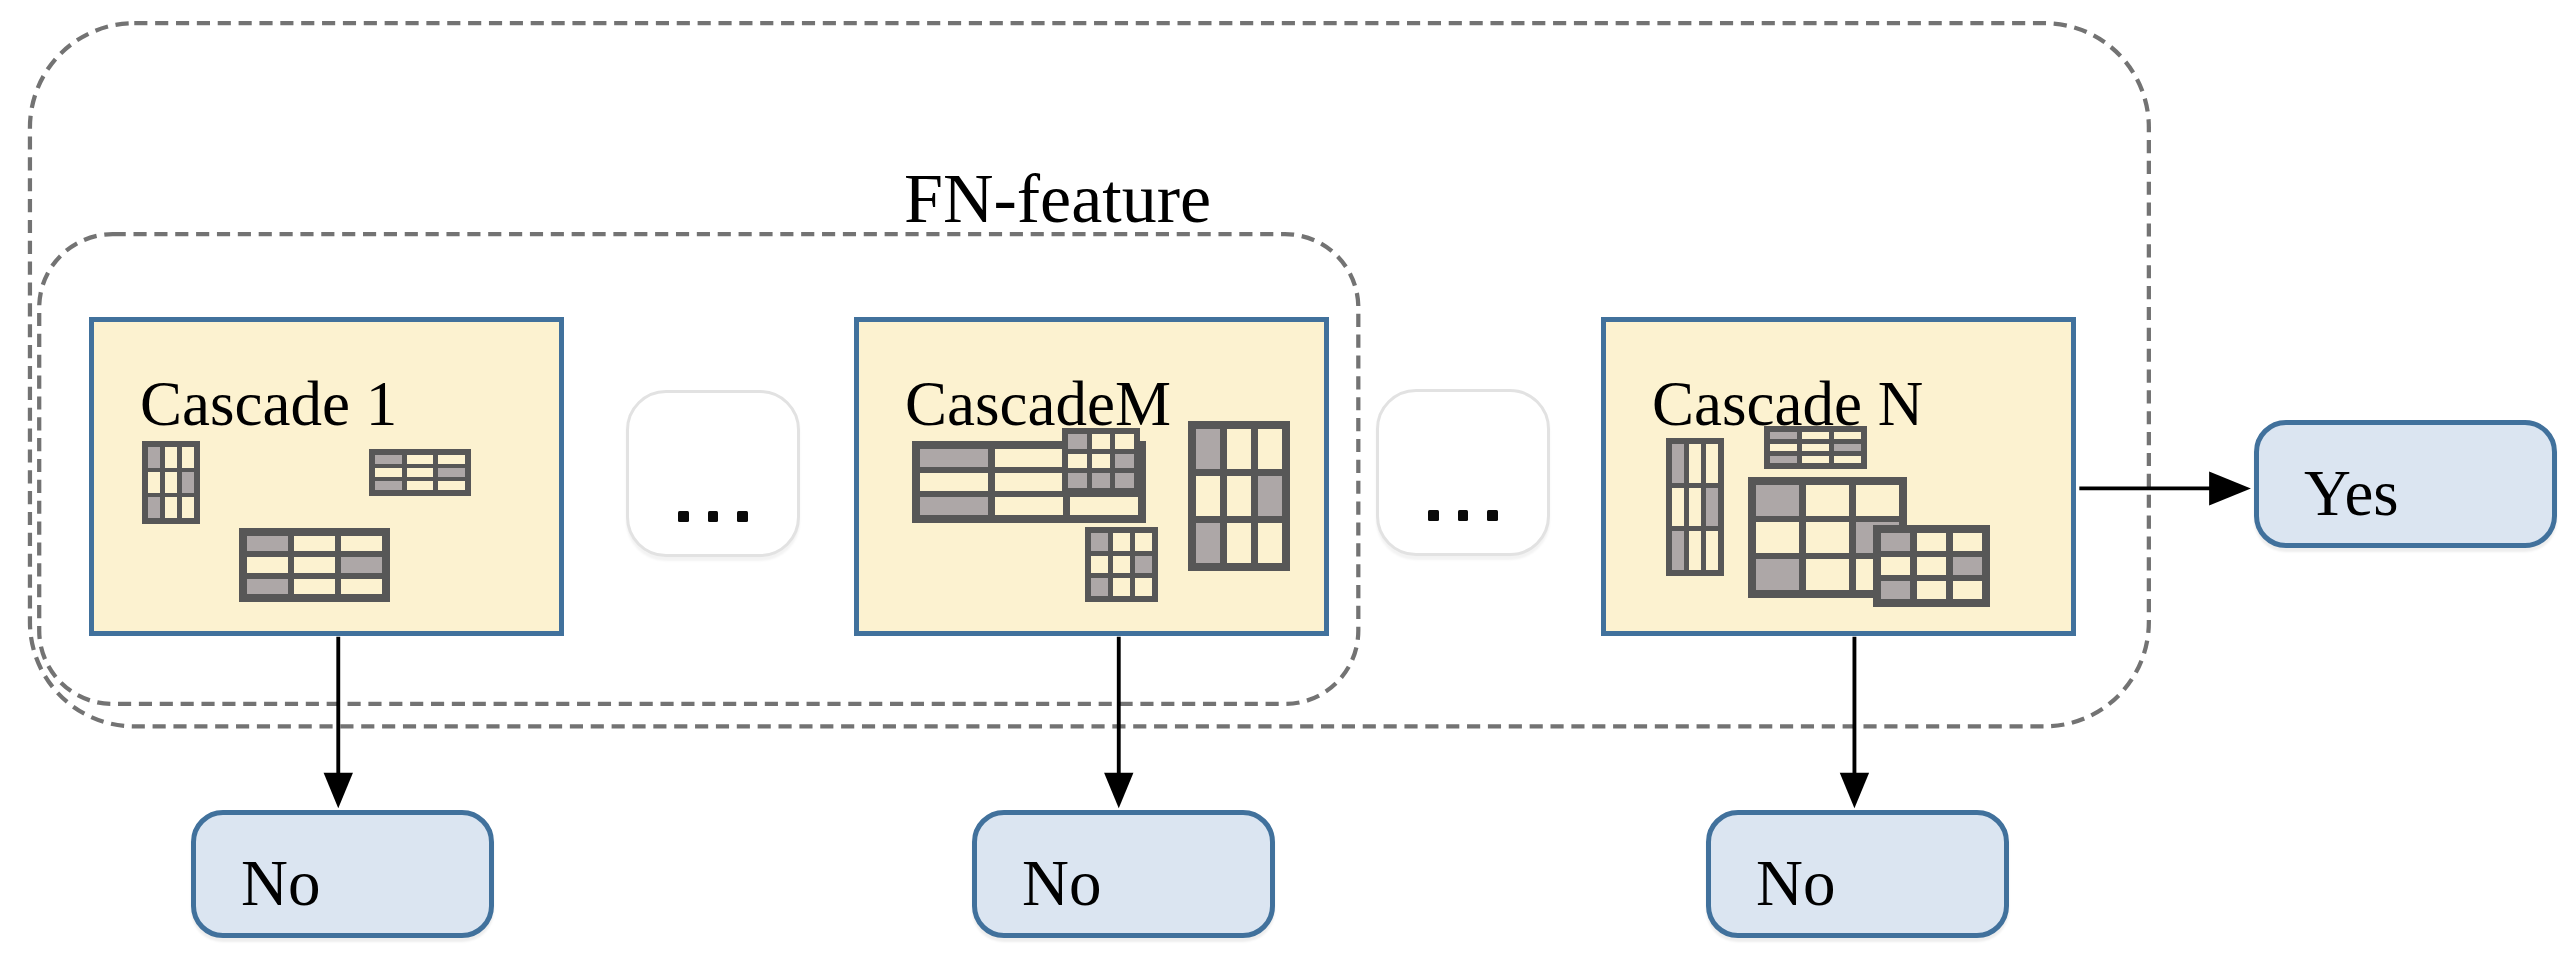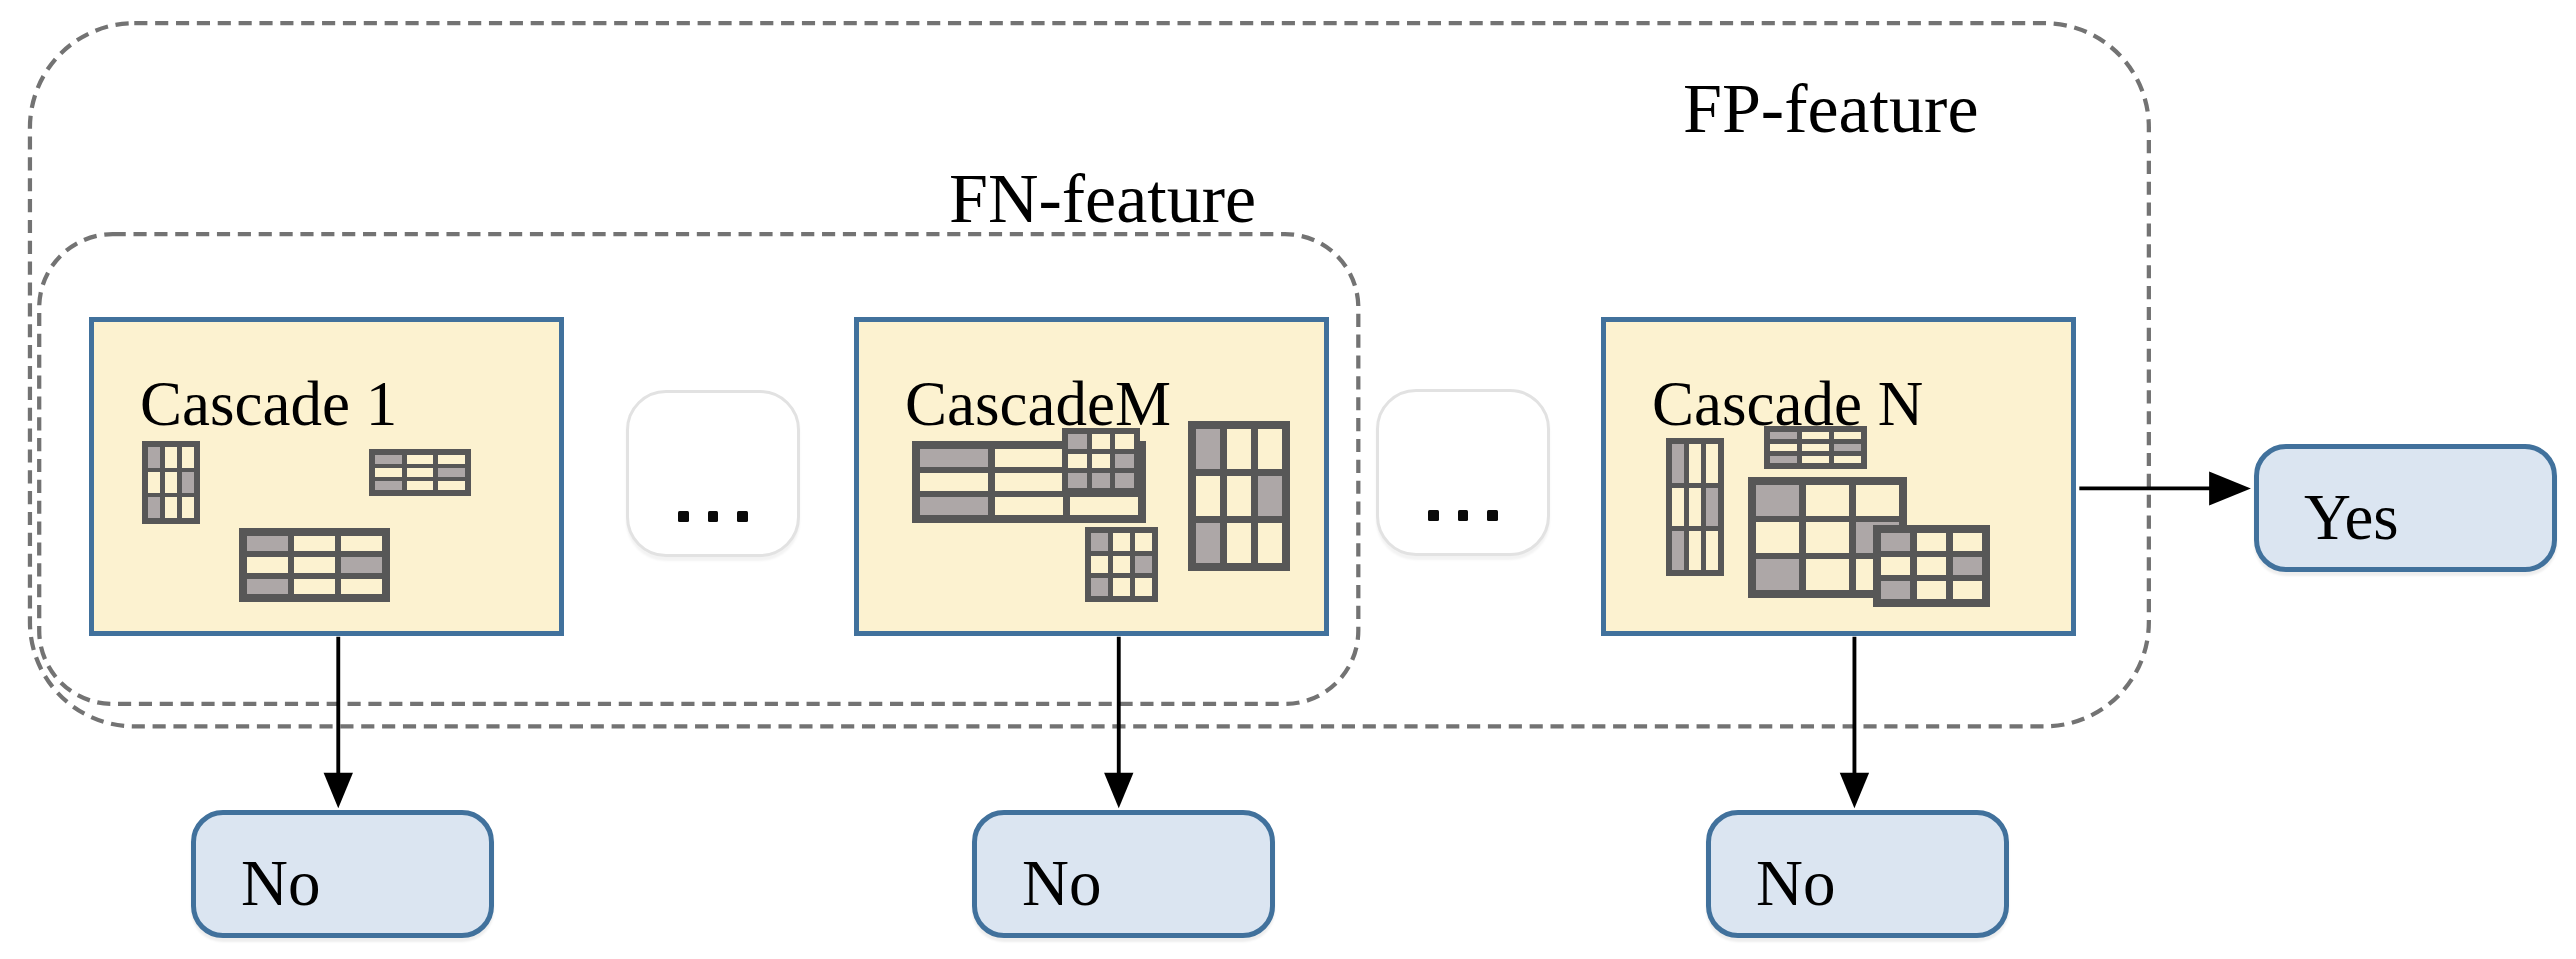--- a/index.html
+++ b/index.html
@@ -4,21 +4,21 @@
 <style>
   html,body{margin:0;padding:0;background:#ffffff;}
   body{width:2576px;height:959px;overflow:hidden;
        font-family:"Liberation Serif","DejaVu Serif",serif;}
   .canvas{position:relative;width:2576px;height:959px;background:#fff;}
   svg.overlay{position:absolute;left:0;top:0;z-index:1;}
 
   
   .group-label{position:absolute;z-index:4;color:#000;font-size:70px;line-height:1;white-space:nowrap;}
   .fp-label{left:1683px;top:74px;}
-  .fn-label{left:949px;top:164px;}
+  .fn-label{left:904px;top:164px;}
 
   
   .cascade{position:absolute;width:475px;height:319px;box-sizing:border-box;
            background:var(--cascade-fill);border:5.4px solid var(--cascade-border);z-index:2;text-align:right;}
   .cascade.c1{left:89px;top:317px;}
   .cascade.c2{left:854px;top:317px;}
   .cascade.c3{left:1601px;top:317px;}
   .cascade-label{position:absolute;left:46px;top:51px;font-size:63px;line-height:1;
                  color:#000;z-index:6;white-space:nowrap;}
 
@@ -51,21 +51,21 @@
   .e2{left:1376px;top:389px;}
   .dots{position:absolute;left:0;right:0;bottom:32px;display:flex;
         justify-content:center;gap:18.6px;}
   .dot{width:10.8px;height:10.8px;background:#0a0a0a;border-radius:1.5px;}
 
   
   .result{position:absolute;width:303px;height:128px;box-sizing:border-box;
           background:var(--result-fill);border:5.4px solid var(--result-border);
           border-radius:32px;z-index:2;box-shadow:0 3.1px 2.3px rgba(0,0,0,0.07);}
   .result span{position:absolute;left:45px;top:36px;font-size:65px;line-height:1;color:#000;}
-  .yes{left:2254px;top:444px;padding-left:48px;}
+  .yes{left:2254px;top:420px;padding-left:48px;}
   .no1{left:191px;top:810px;}
   .no2{left:972px;top:810px;}
   .no3{left:1706px;top:810px;}
 </style>
 </head>
 <body>
 
 <div class="canvas">
 
   <svg class="overlay" width="2576" height="959" viewBox="0 0 3332 1241">
@@ -80,21 +80,20 @@
     <line x1="1447" y1="824" x2="1447" y2="1004" stroke="#000" stroke-width="5"></line>
     <polygon points="1447,1046 1428,1000 1466,1000" fill="#000"></polygon>
 
     <line x1="2399" y1="824" x2="2399" y2="1004" stroke="#000" stroke-width="5"></line>
     <polygon points="2399,1046 2380,1000 2418,1000" fill="#000"></polygon>
 
     <line x1="2690" y1="632" x2="2862" y2="632" stroke="#000" stroke-width="5"></line>
     <polygon points="2912,632 2858,610 2858,654" fill="#000"></polygon>
   </svg>
 
-  <div class="group-label fp-label">FP-feature</div>
   <div class="group-label fn-label">FN-feature</div>
 
   <div class="cascade c1">
     <div class="cascade-label">Cascade 1</div>
     <div class="haar fine g0">
         <div class="cell gray"></div>
         <div class="cell"></div>
         <div class="cell"></div>
         <div class="cell"></div>
         <div class="cell"></div>

